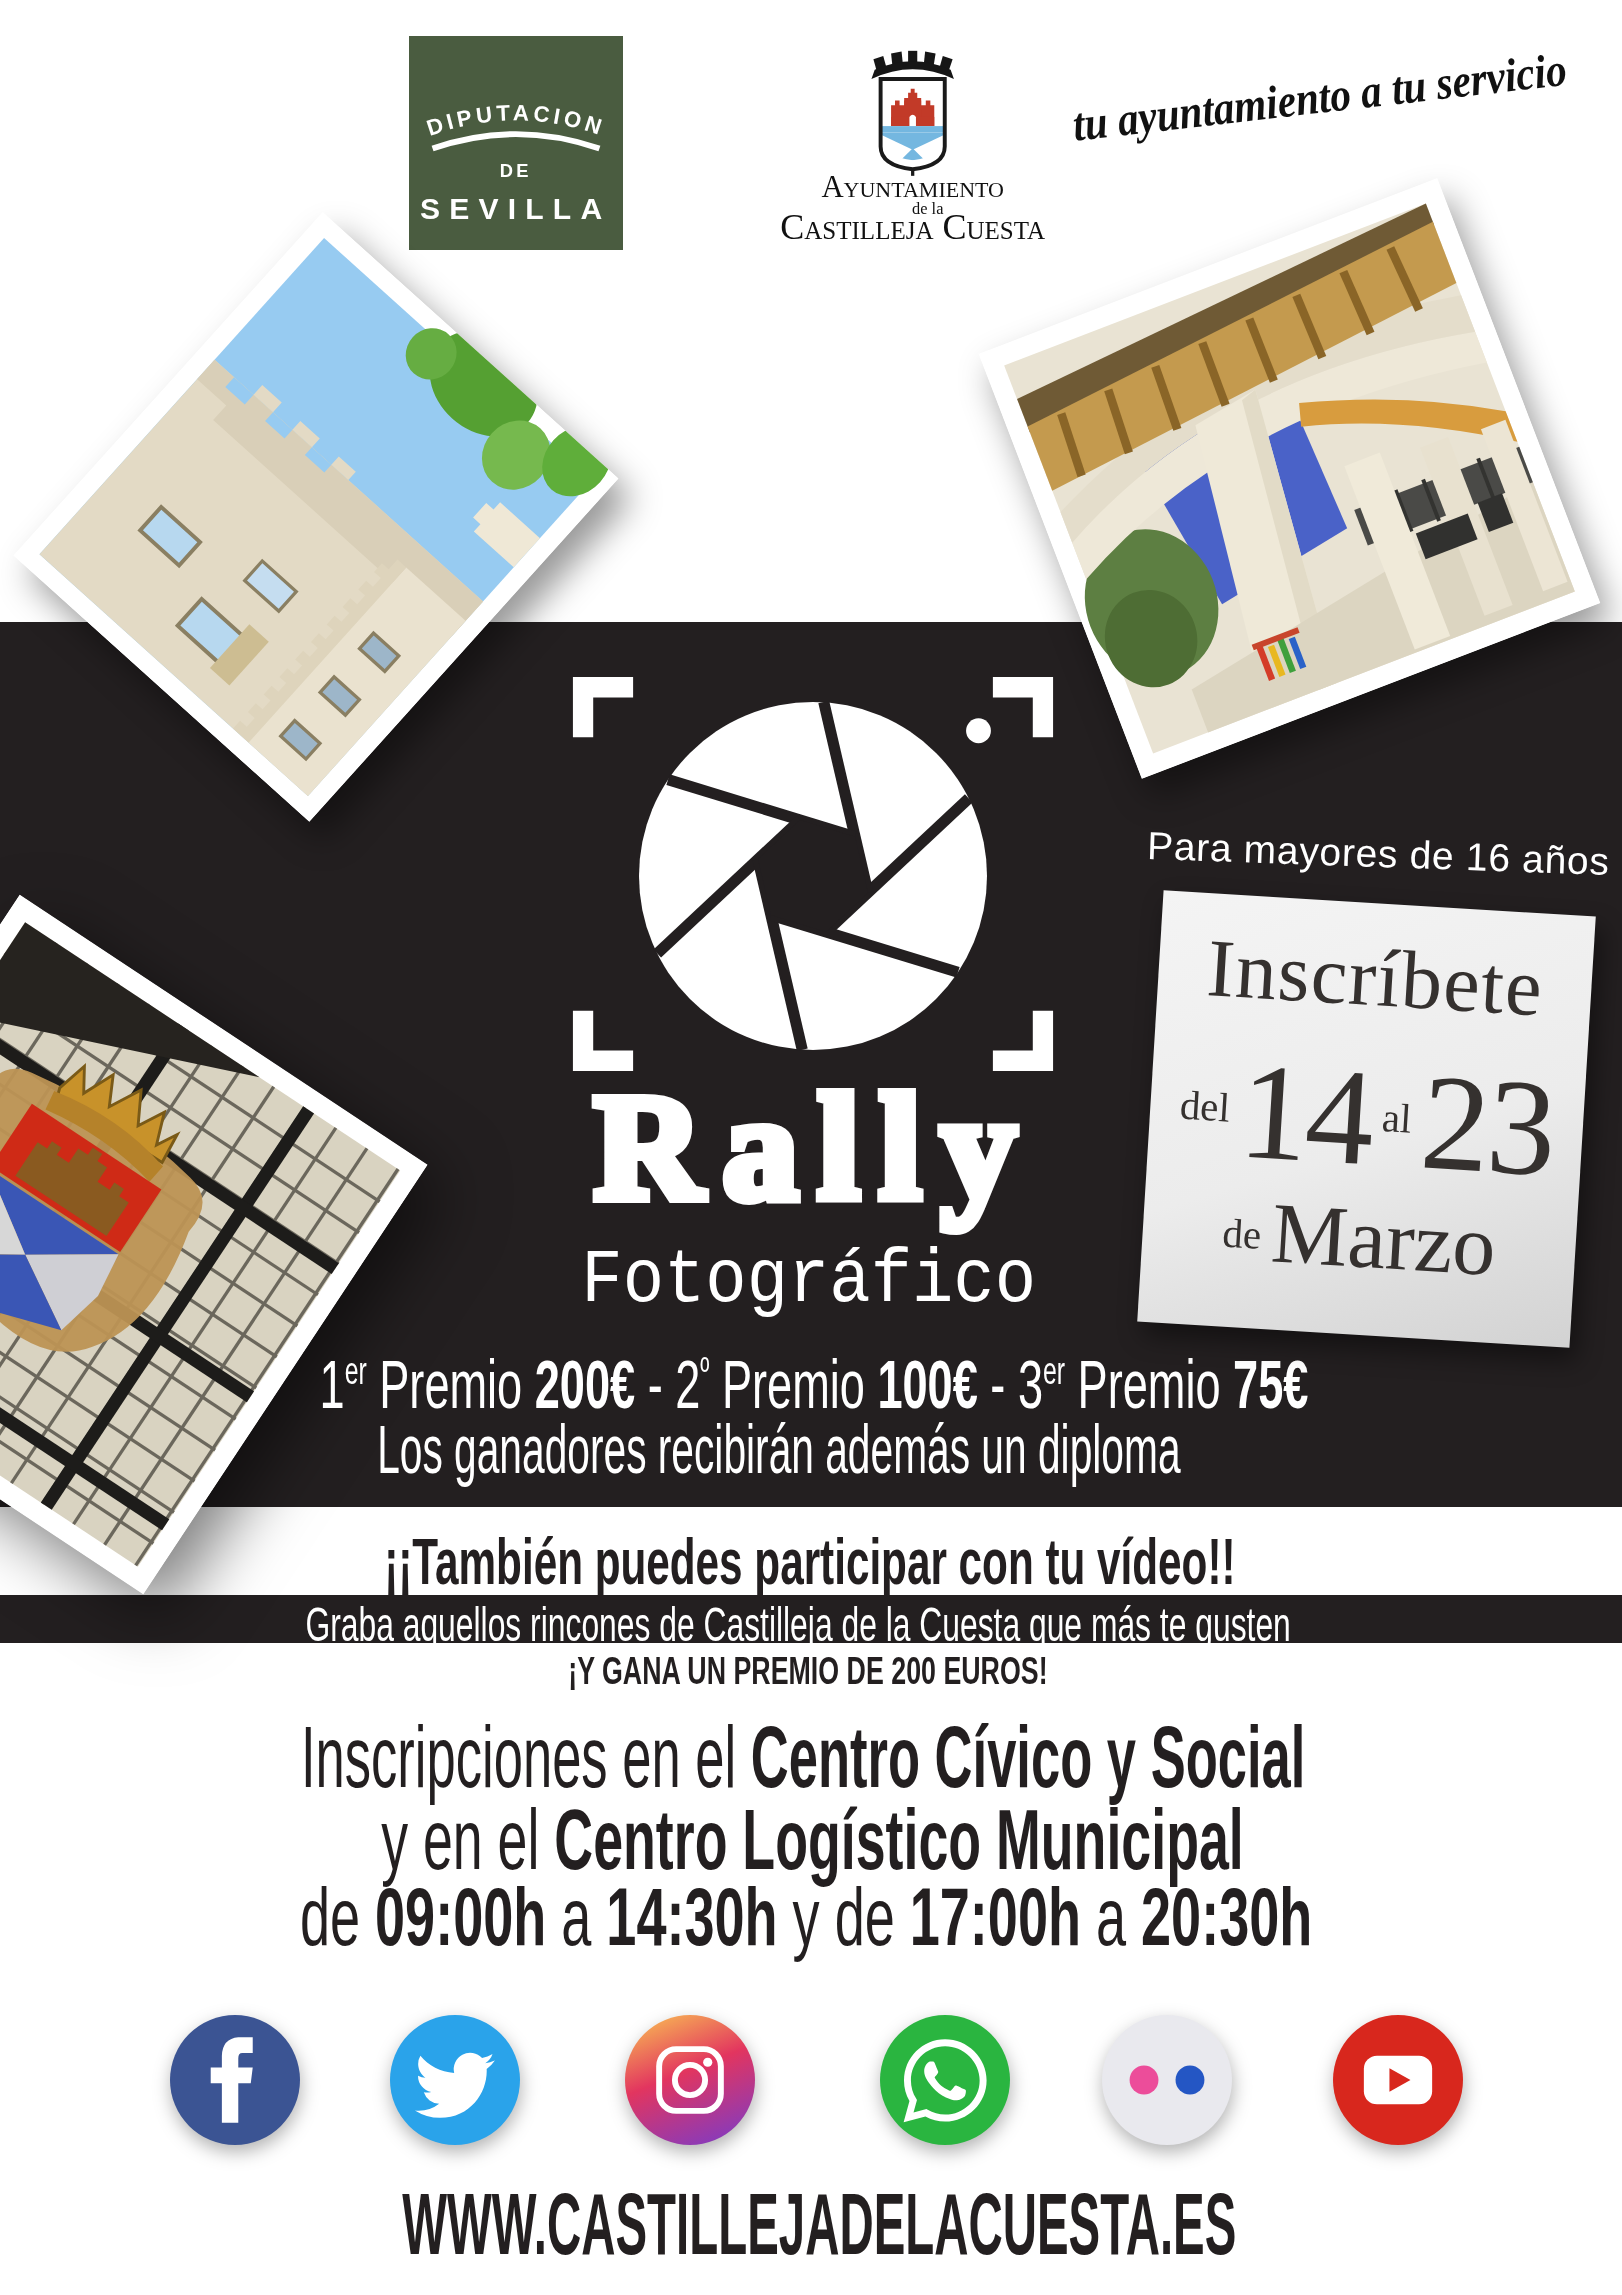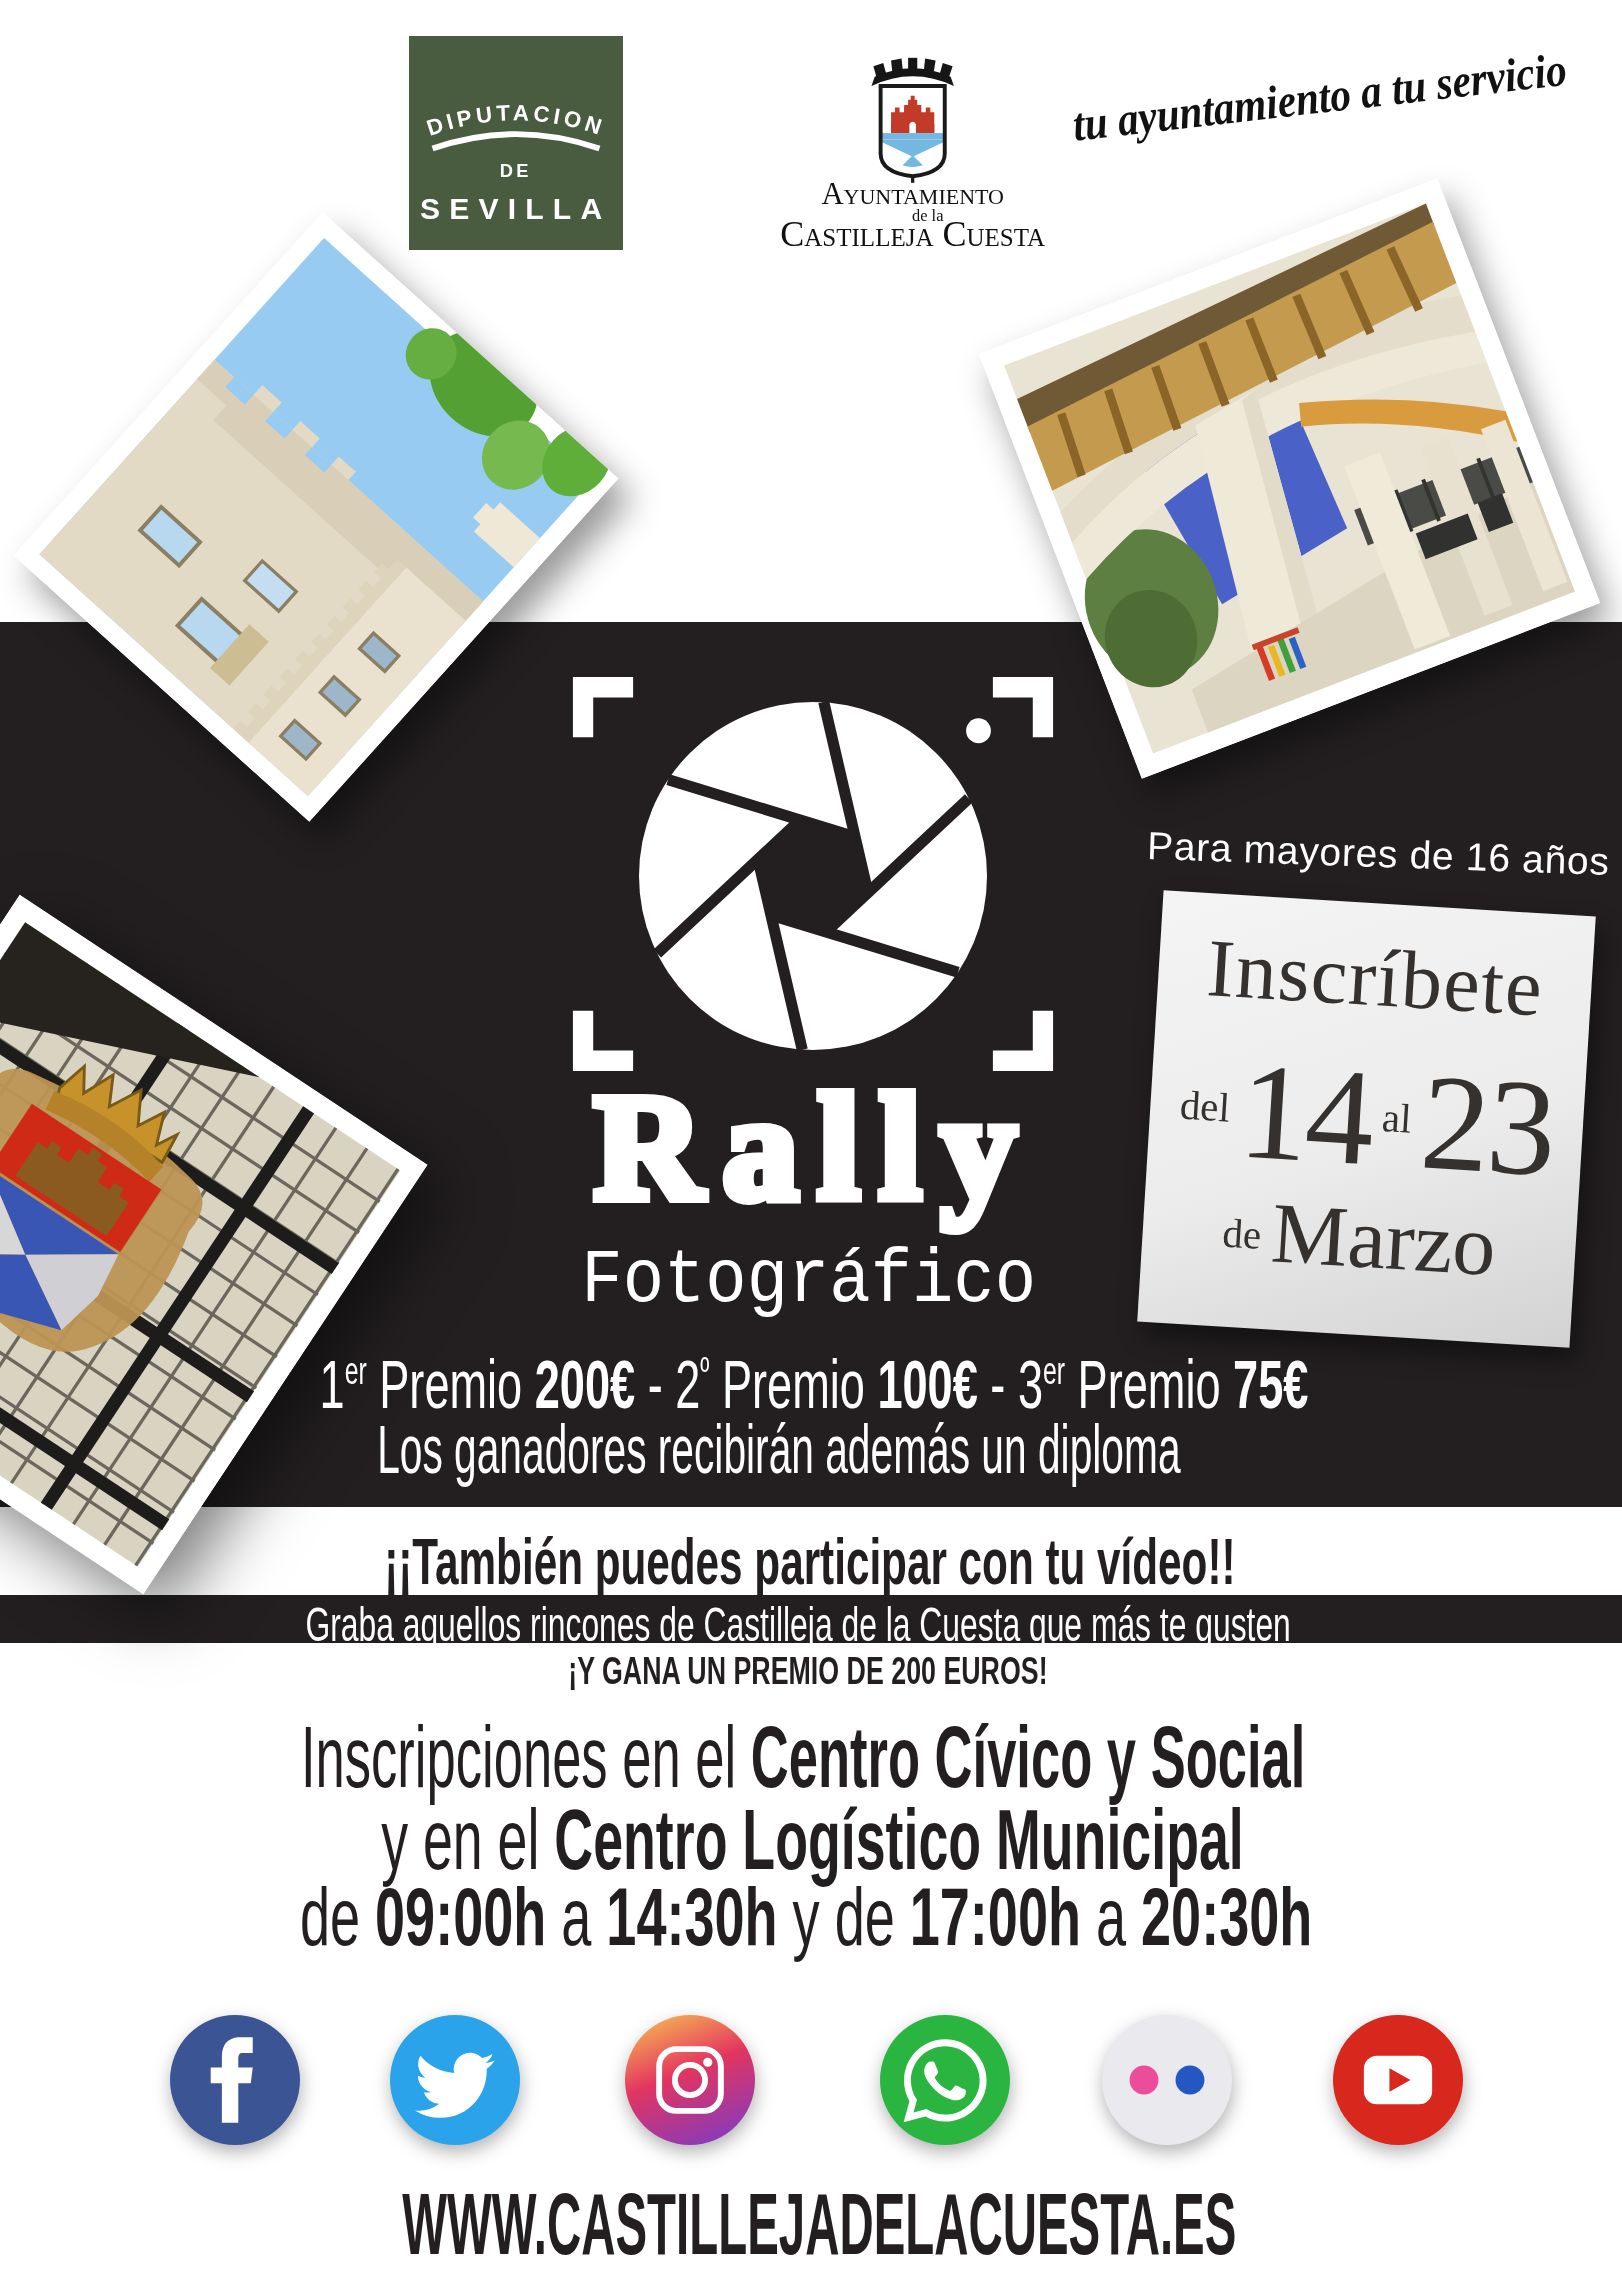--- a/index.html
+++ b/index.html
@@ -22,21 +22,21 @@
 <defs>
           <path id="arcup" d="M 40 150 Q 163 108 287 150"></path>
         </defs>
 <text font-family="Liberation Sans,sans-serif" font-size="34" font-weight="bold" fill="#fff" letter-spacing="6"><textPath href="#arcup" startOffset="50%" text-anchor="middle">DIPUTACION</textPath></text>
 <path d="M 36 172 Q 163 128 291 172" fill="none" stroke="#fff" stroke-width="9"></path>
 <text x="163" y="216" font-family="Liberation Sans,sans-serif" font-size="28" font-weight="bold" fill="#fff" letter-spacing="5" text-anchor="middle">DE</text>
 <text x="163" y="280" font-family="Liberation Sans,sans-serif" font-size="46" font-weight="bold" fill="#fff" letter-spacing="14" text-anchor="middle">SEVILLA</text>
 </svg>
 </div>
 
-<div class="abs" style="left:713px;top:48px;width:419px;height:216px;">
+<div class="abs" style="left:713px;top:41px;width:419px;height:216px;">
 <svg width="419" height="216" viewBox="0 0 640 330">
 <g transform="translate(50,0)">
 <defs>
             <clipPath id="shieldclip">
               <path d="M 206 58 L 304 58 L 304 161 Q 304 190 255 196 Q 206 190 206 161 Z"></path>
             </clipPath>
           </defs>
 
 <g fill="#161616">
 <path d="M 200 46 L 195 28 L 210 23 L 215 41 Z"></path>

